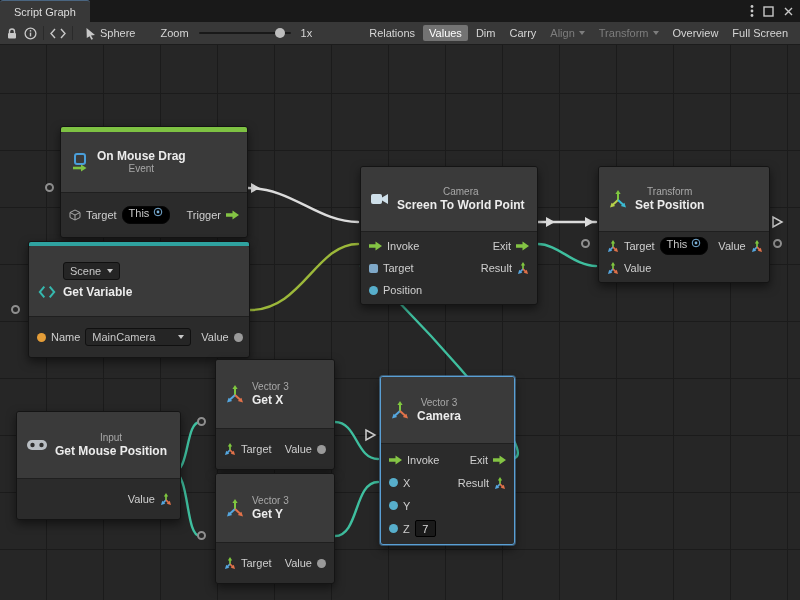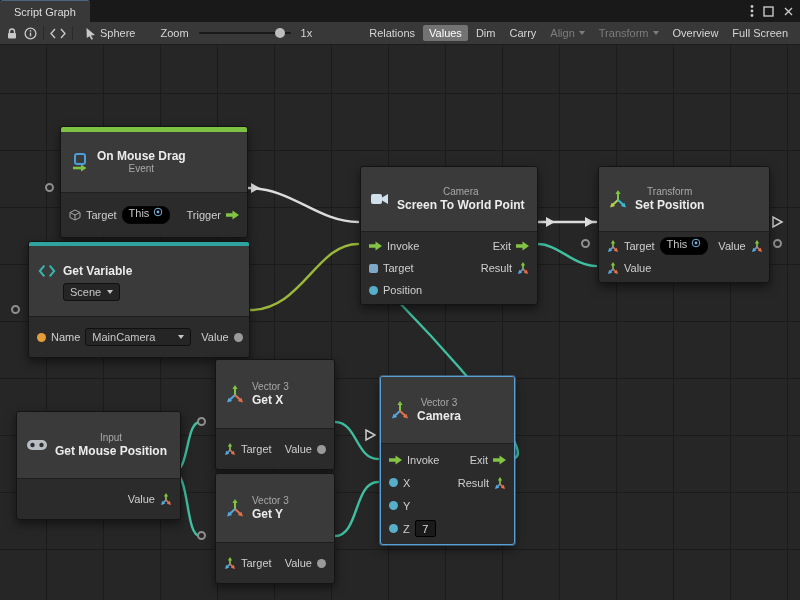--- a/index.html
+++ b/index.html
@@ -219,34 +219,34 @@
                 <path d="M0 3.2 H6.5 V0.5 L13 5 L6.5 9.5 V6.8 H0 Z" fill="#84c444"></path>
               </svg>
             </span>
         </div>
       </div>
     </div>
 
     <div class="node" style="left:28px;top:196px;width:222px">
       <div class="accent accent-variable"></div>
       <div class="nhead h48 col">
-        <div class="hrow">
-          <span class="icon">
-              <svg width="18" height="18" viewBox="0 0 20 20">
-                <path d="M7 4 L2 10 L7 16" stroke="#35b8ae" stroke-width="2.2" fill="none"></path>
-                <path d="M13 4 L18 10 L13 16" stroke="#35b8ae" stroke-width="2.2" fill="none"></path>
-              </svg>
-            </span>
-          <span class="ntitle">Get Variable</span>
-        </div>
         <div class="hrow" style="padding-left:25px">
           <span class="dd">
             <span>Scene</span>
             <span class="caret"></span>
           </span>
+        </div>
+        <div class="hrow">
+          <span class="icon">
+              <svg width="18" height="18" viewBox="0 0 20 20">
+                <path d="M7 4 L2 10 L7 16" stroke="#35b8ae" stroke-width="2.2" fill="none"></path>
+                <path d="M13 4 L18 10 L13 16" stroke="#35b8ae" stroke-width="2.2" fill="none"></path>
+              </svg>
+            </span>
+          <span class="ntitle">Get Variable</span>
         </div>
       </div>
       <div class="nbody">
         <div class="prow r34">
           <span class="dot dot-orange"></span>
           <span>Name</span>
           <span class="dd" style="min-width:92px;justify-content:space-between;">
             <span>MainCamera</span>
             <span class="caret"></span>
           </span>

